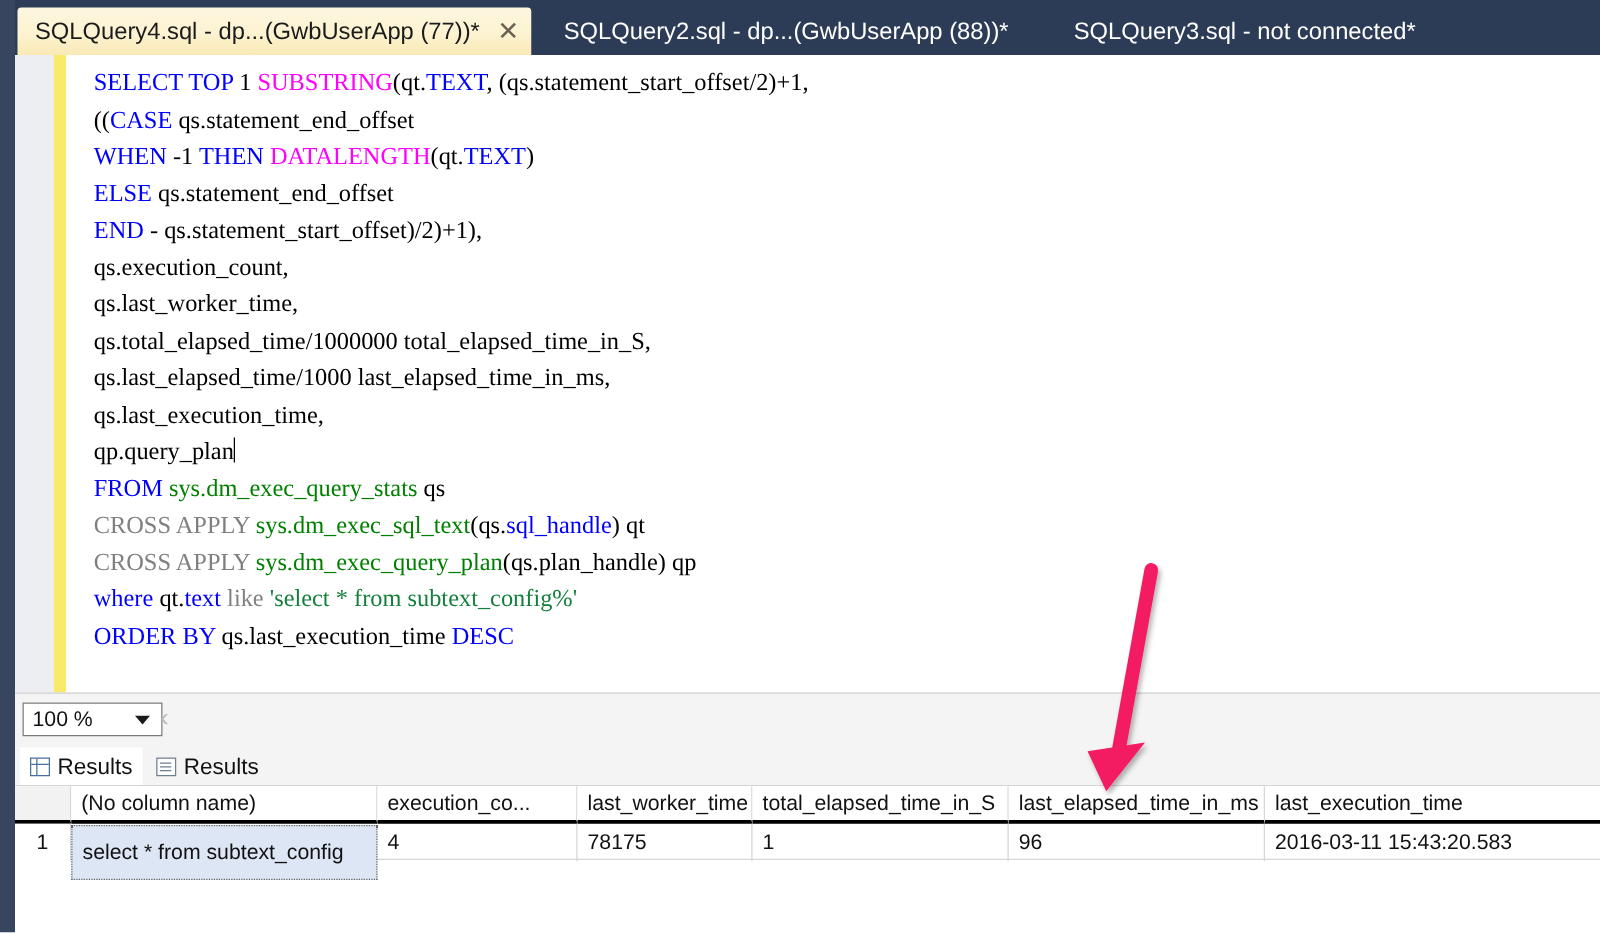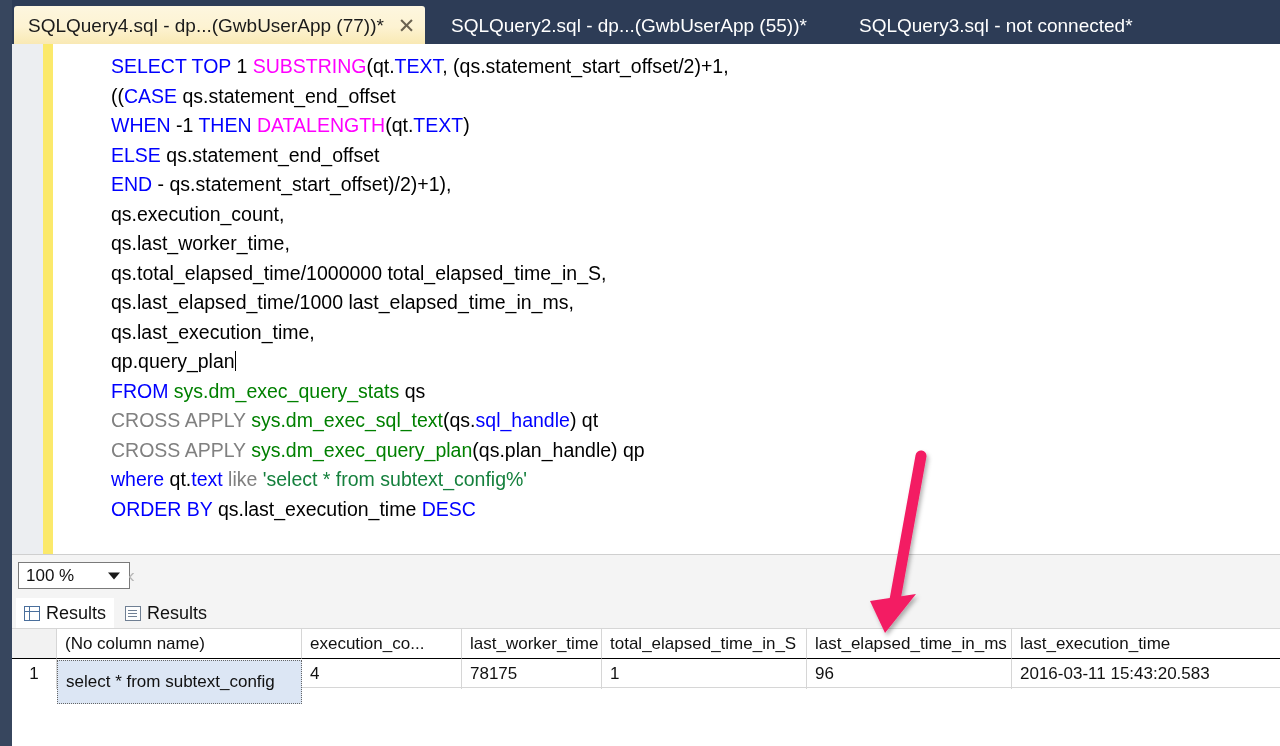--- a/index.html
+++ b/index.html
@@ -50,27 +50,26 @@
     position:absolute; left:0; top:0; width:31px; height:510px;
     background:#eceef1;
   }
   #change-bar {
     position:absolute; left:31px; top:0; width:10px; height:510px;
     background:#fbe96b;
   }
   #code {
     position:absolute; left:41px; top:0; right:0; height:510px;
     background:#ffffff;
-    font-family:Liberation Sans, sans-serif;
+    font-family:Liberation Serif, serif;
     font-size:19.5px;
     line-height:29.5px;
     padding:8px 0 0 22px;
     white-space:pre;
     color:#000000;
-    margin-left:36px;
   }
   .k  { color:#0000ff; }           
   .fn { color:#ff00ff; }           
   .g  { color:#808080; }           
   .gn { color:#008000; }           
   .s  { color:#15803d; }           
   .caret {
     display:inline-block; width:1px; height:20px;
     background:#000; vertical-align:-3px; margin-left:0px;
   }
@@ -125,21 +124,21 @@
     border-top:1px solid #d6d6d6;
     border-bottom:1px solid #d6d6d6;
     font-size:17px; color:#111;
   }
   .grow { display:flex; height:30px; }
   .gcell {
     display:flex; align-items:center;
     border-right:1px solid #d6d6d6;
     padding-left:8px; white-space:nowrap; overflow:hidden;
   }
-  .hrow .gcell { border-bottom:1px solid #000000; background:#ffffff; }
+  .hrow .gcell { border-bottom:3px solid #000000; background:#ffffff; }
   .rn { width:45px; justify-content:center; padding-left:0; }
   .hrow .rn { background:#f2f2f2; }
   .drow .rn { background:#ffffff; color:#111; }
   .c1 { width:245px; }
   .c2 { width:160px; }
   .c3 { width:140px; }
   .c4 { width:205px; }
   .c5 { width:205px; }
   .c6 { width:268px; border-right:none; }
   .selcell {
@@ -158,21 +157,21 @@
 
 <div id="tabstrip">
   <div class="rail-pad"></div>
 
   <div class="tab active" id="tab-0" style="left:14px;">
     <span class="tab-label">SQLQuery4.sql - dp...(GwbUserApp (77))*</span>
     <span class="tab-close">✕</span>
   </div>
 
   <div class="tab inactive" id="tab-1" style="left:437px;">
-    <span class="tab-label">SQLQuery2.sql - dp...(GwbUserApp (55))*</span>
+    <span class="tab-label">SQLQuery2.sql - dp...(GwbUserApp (88))*</span>
   </div>
 
   <div class="tab inactive" id="tab-2" style="left:845px;">
     <span class="tab-label">SQLQuery3.sql - not connected*</span>
   </div>
 </div>
 
 <div id="editor-pane">
   <div id="sel-margin"></div>
   <div id="change-bar"></div>

